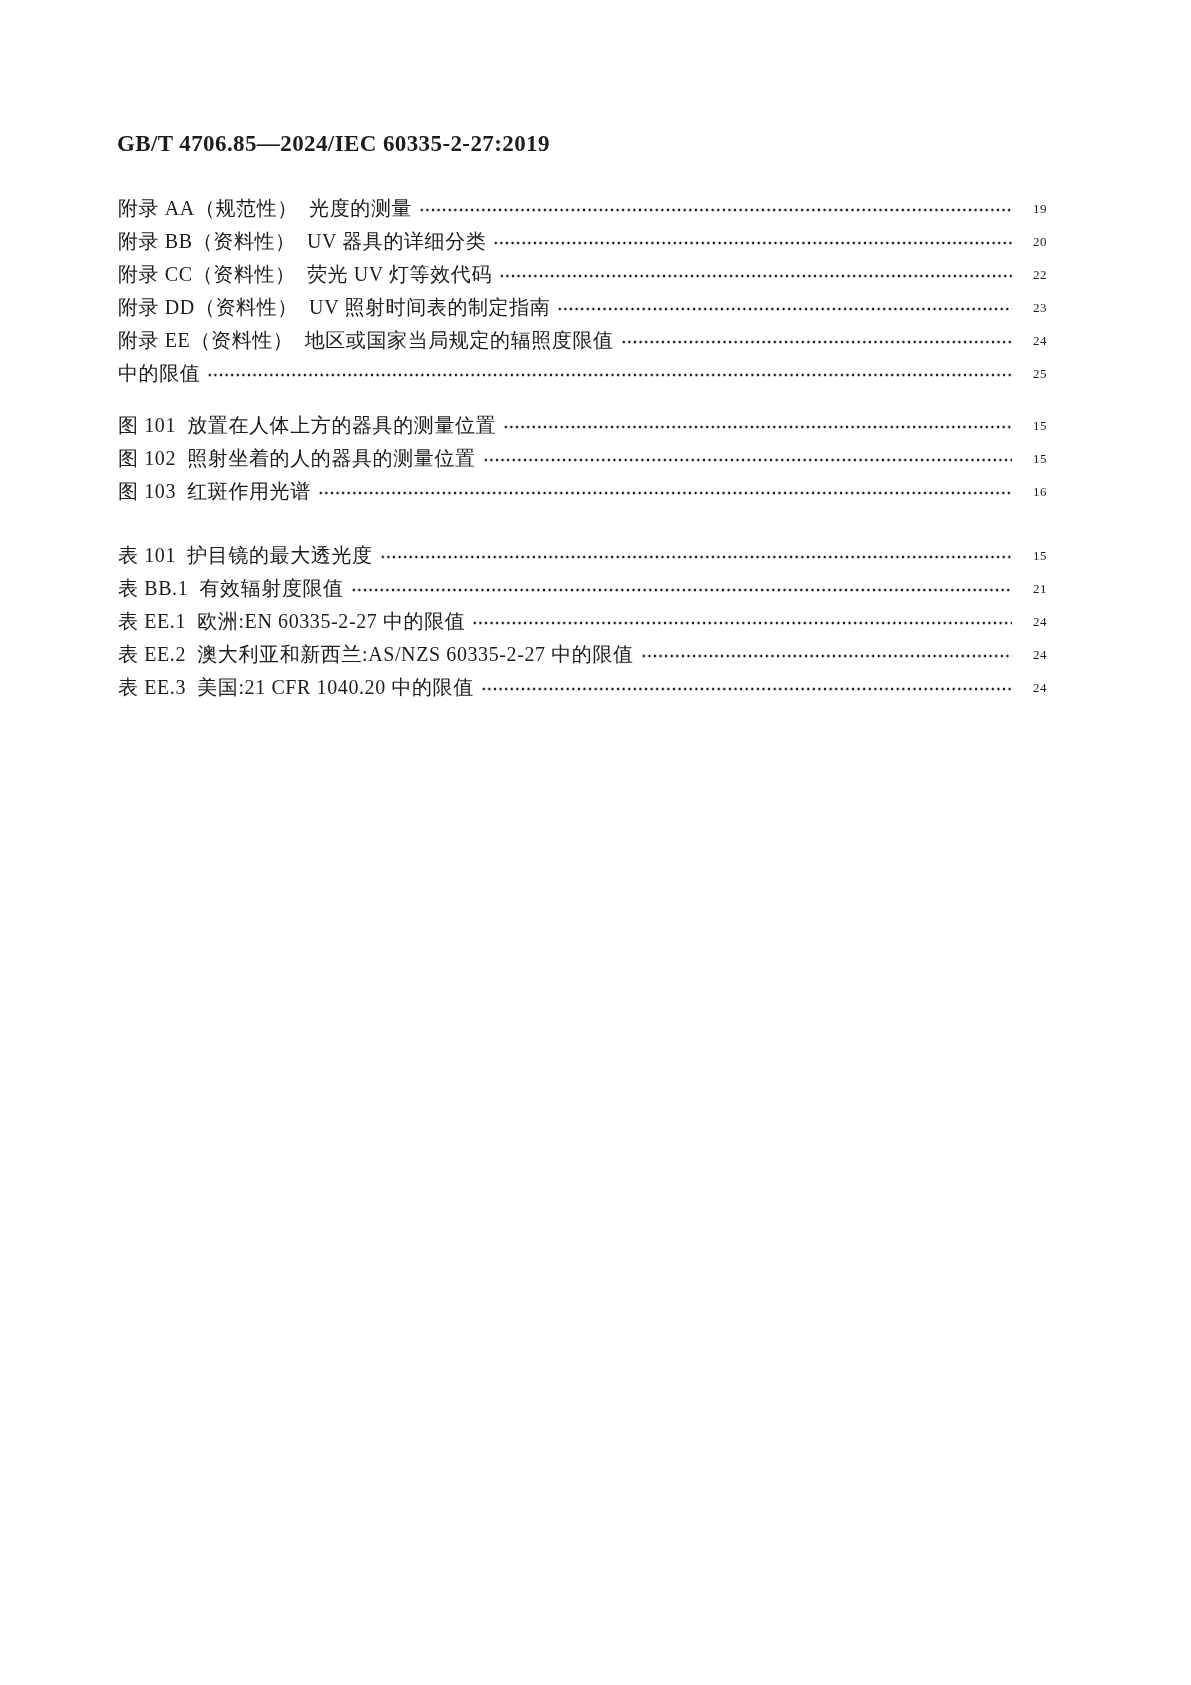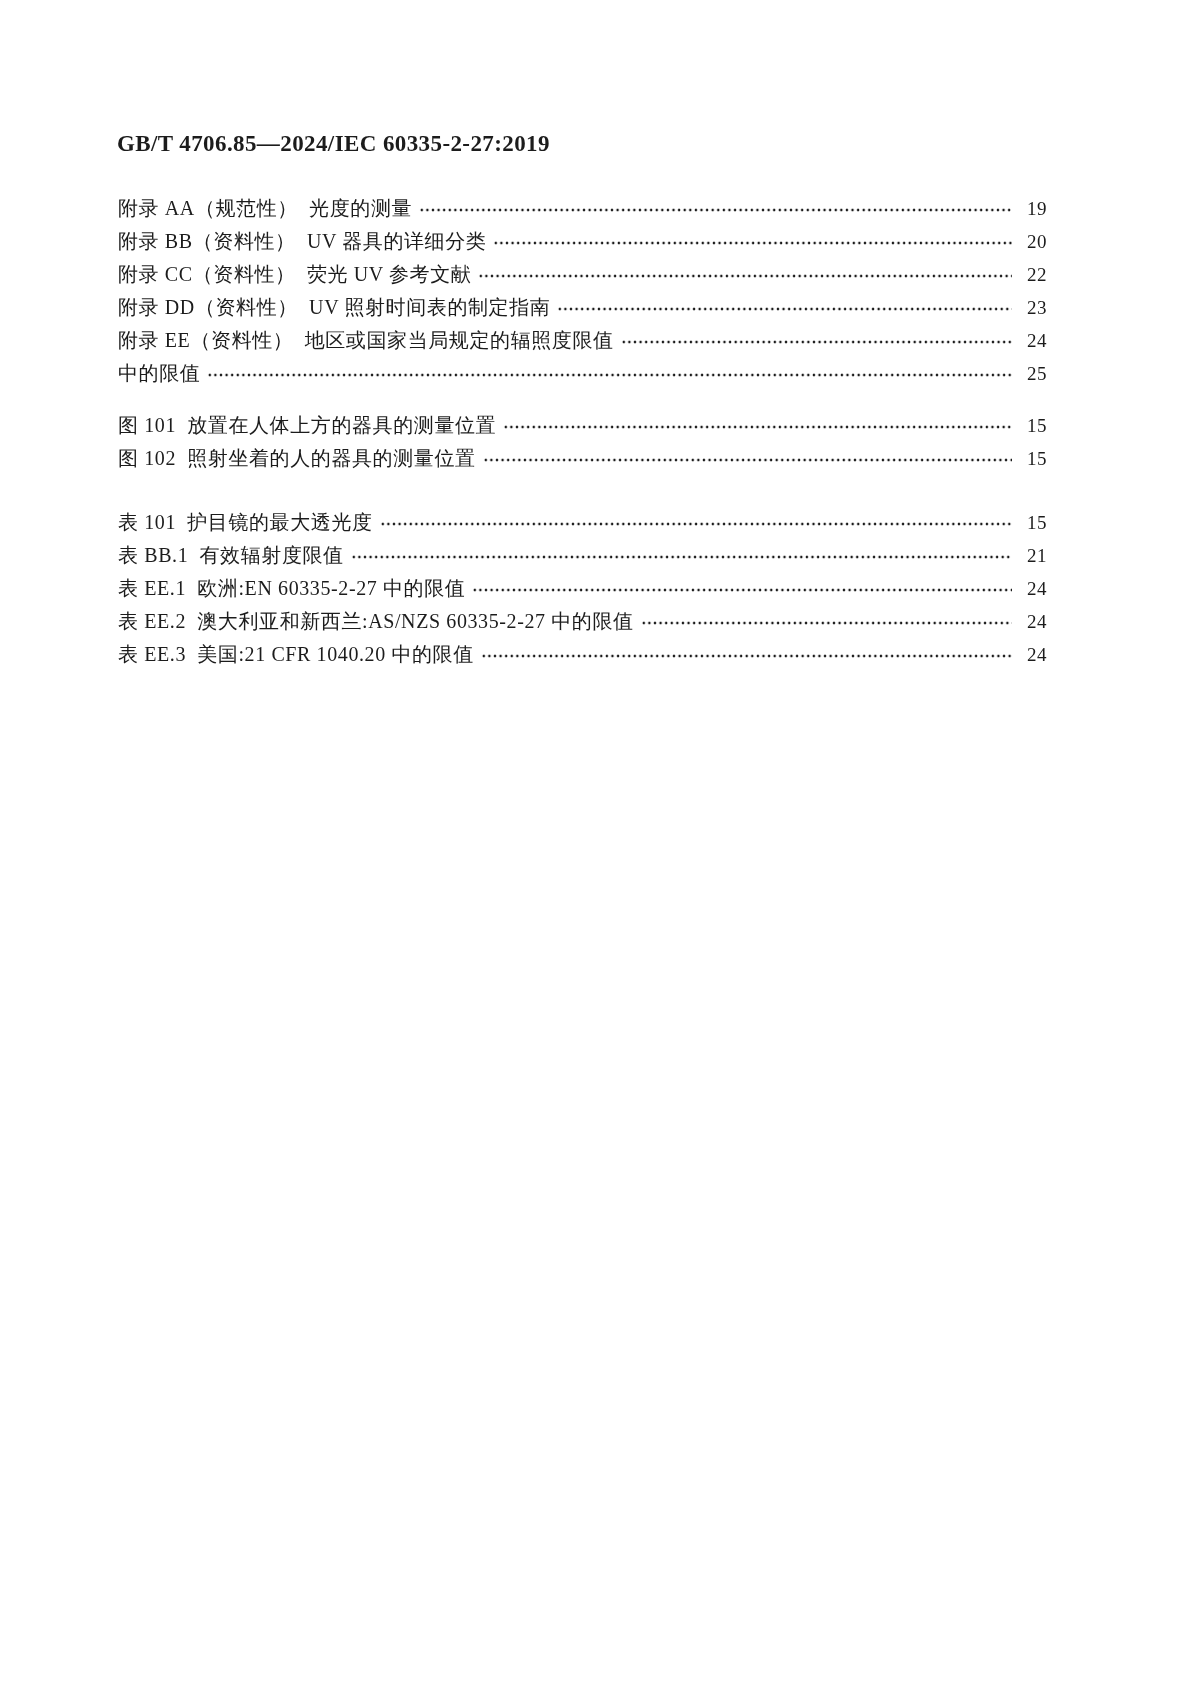--- a/index.html
+++ b/index.html
@@ -51,21 +51,21 @@
     margin: 0 9px 0 7px;
     background-image: radial-gradient(circle, #1b1b1b 1.15px, rgba(0,0,0,0) 1.6px);
     background-size: 5.6px 5.6px;
     background-repeat: repeat-x;
     background-position: 0 55%;
   }
   .toc-page {
     flex: 0 0 auto;
     min-width: 26px;
     text-align: right;
-    font-size: 19px;
+    font-size: 13px;
     letter-spacing: 0.5px;
   }
   .page-footer {
     position: absolute;
     left: 151px;
     top: 1544px;
     font-size: 20px;
     font-family: "DejaVu Serif", "DejaVu Sans", "Liberation Serif", serif;
   }
 </style>
@@ -82,21 +82,21 @@
           <span class="toc-label">附录 AA（规范性）  光度的测量</span>
           <span class="toc-leader"></span>
           <span class="toc-page">19</span>
         </div>
         <div class="toc-row">
           <span class="toc-label">附录 BB（资料性）  UV 器具的详细分类</span>
           <span class="toc-leader"></span>
           <span class="toc-page">20</span>
         </div>
         <div class="toc-row">
-          <span class="toc-label">附录 CC（资料性）  荧光 UV 参考文献</span>
+          <span class="toc-label">附录 CC（资料性）  荧光 UV 灯等效代码</span>
           <span class="toc-leader"></span>
           <span class="toc-page">22</span>
         </div>
         <div class="toc-row">
           <span class="toc-label">附录 DD（资料性）  UV 照射时间表的制定指南</span>
           <span class="toc-leader"></span>
           <span class="toc-page">23</span>
         </div>
         <div class="toc-row">
           <span class="toc-label">附录 EE（资料性）  地区或国家当局规定的辐照度限值</span>
@@ -112,20 +112,25 @@
     <section class="toc-section toc-section-figures">
         <div class="toc-row">
           <span class="toc-label">图 101  放置在人体上方的器具的测量位置</span>
           <span class="toc-leader"></span>
           <span class="toc-page">15</span>
         </div>
         <div class="toc-row">
           <span class="toc-label">图 102  照射坐着的人的器具的测量位置</span>
           <span class="toc-leader"></span>
           <span class="toc-page">15</span>
+        </div>
+        <div class="toc-row">
+          <span class="toc-label">图 103  红斑作用光谱</span>
+          <span class="toc-leader"></span>
+          <span class="toc-page">16</span>
         </div>
       </section>
     <section class="toc-section toc-section-tables">
         <div class="toc-row">
           <span class="toc-label">表 101  护目镜的最大透光度</span>
           <span class="toc-leader"></span>
           <span class="toc-page">15</span>
         </div>
         <div class="toc-row">
           <span class="toc-label">表 BB.1  有效辐射度限值</span>

